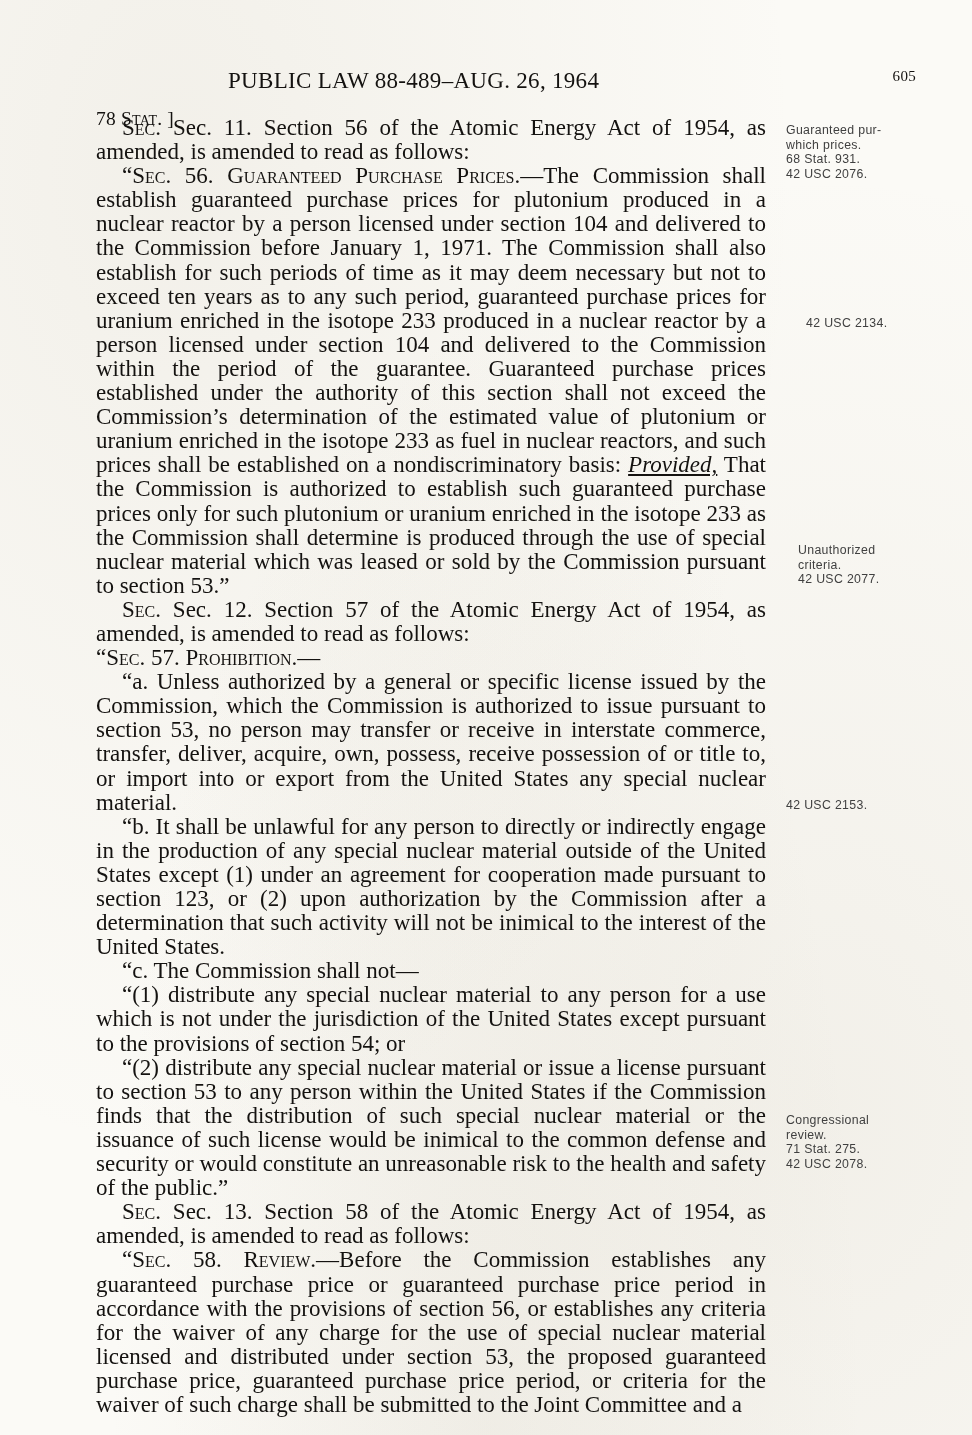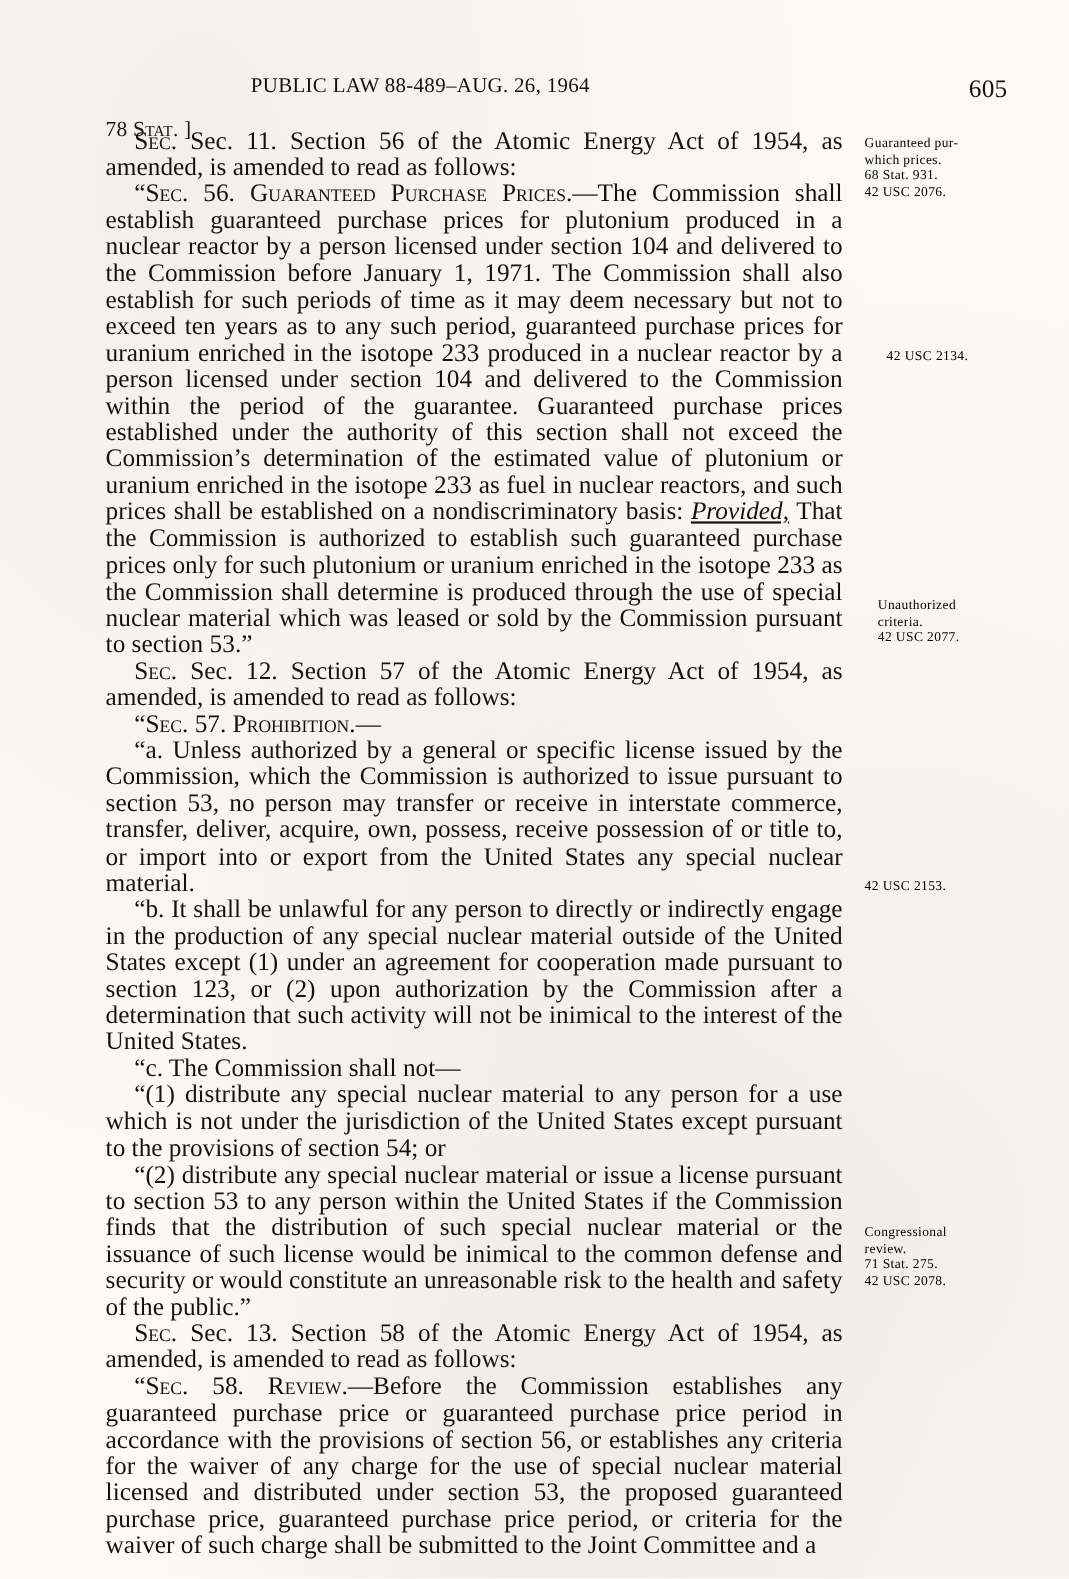--- a/index.html
+++ b/index.html
@@ -56,29 +56,29 @@
     margin-top: 40px;
   }
   .runhead .rh-left .sc {
     font-variant: small-caps;
     font-size: 19.5px;
   }
   .runhead .rh-center {
     position: absolute;
     left: 132px;
     top: 0;
-    font-size: 19px;
+    font-size: 23px;
     letter-spacing: 0.3px;
     white-space: nowrap;
   }
   .runhead .rh-right {
     position: absolute;
     right: 0;
     top: 0;
-    font-size: 23px;
+    font-size: 15px;
     letter-spacing: 0.3px;
   }
 
   
   .bodycol {
     position: absolute;
     left: 96px;
     top: 116px;
     width: 670px;
     font-size: 23px;
@@ -95,25 +95,25 @@
   .sc {
     font-variant: small-caps;
   }
   .ital { font-style: italic; text-decoration: underline; }
 
   
   .marginalia {
     position: absolute;
     left: 786px;
     width: 170px;
-    font-family: Liberation Serif, serif;
+    font-family: Liberation Sans, sans-serif;
     font-size: 12.3px;
     line-height: 14.6px;
     letter-spacing: 0.35px;
-    color: #000000;
+    color: #404040;
   }
   .marginalia .note {
     position: absolute;
     left: 0;
     width: 170px;
   }
   .marginalia .note div { white-space: nowrap; }
 
   
   .ghost {
@@ -144,21 +144,21 @@
     </div>
 
     <div class="bodycol">
 
       <p class="ind-1"><span class="sc">Sec.</span> <span></span><span>Sec. 11. Section 56 of the Atomic Energy Act of 1954, as amended, is amended to read as follows:</span></p>
 
       <p class="ind-1"><span class="sc">“Sec. 56. Guaranteed Purchase Prices.—</span><span>The Commission shall establish guaranteed purchase prices for plutonium produced in a nuclear reactor by a person licensed under section 104 and delivered to the Commission before January 1, 1971. The Commission shall also establish for such periods of time as it may deem necessary but not to exceed ten years as to any such period, guaranteed purchase prices for uranium enriched in the isotope 233 produced in a nuclear reactor by a person licensed under section 104 and delivered to the Commission within the period of the guarantee. Guaranteed purchase prices established under the authority of this section shall not exceed the Commission’s determination of the estimated value of plutonium or uranium enriched in the isotope 233 as fuel in nuclear reactors, and such prices shall be established on a nondiscriminatory basis: </span><span class="ital">Provided,</span><span> That the Commission is authorized to establish such guaranteed purchase prices only for such plutonium or uranium enriched in the isotope 233 as the Commission shall determine is produced through the use of special nuclear material which was leased or sold by the Commission pursuant to section 53.”</span></p>
 
       <p class="ind-1"><span class="sc">Sec.</span> <span>Sec. 12. Section 57 of the Atomic Energy Act of 1954, as amended, is amended to read as follows:</span></p>
 
-      <p class="ind-2" style="text-indent:0; margin-left:26px;"><span class="sc">“Sec. 57. Prohibition.—</span></p>
+      <p class="ind-2" style="text-indent:0; "><span class="sc">“Sec. 57. Prohibition.—</span></p>
 
       <p class="ind-2"><span>“a. Unless authorized by a general or specific license issued by the Commission, which the Commission is authorized to issue pursuant to section 53, no person may transfer or receive in interstate commerce, transfer, deliver, acquire, own, possess, receive possession of or title to, or import into or export from the United States any special nuclear material.</span></p>
 
       <p class="ind-2"><span>“b. It shall be unlawful for any person to directly or indirectly engage in the production of any special nuclear material outside of the United States except (1) under an agreement for cooperation made pursuant to section 123, or (2) upon authorization by the Commission after a determination that such activity will not be inimical to the interest of the United States.</span></p>
 
       <p class="ind-2"><span>“c. The Commission shall not—</span></p>
 
       <p class="ind-3"><span>“(1) distribute any special nuclear material to any person for a use which is not under the jurisdiction of the United States except pursuant to the provisions of section 54; or</span></p>
 
       <p class="ind-3"><span>“(2) distribute any special nuclear material or issue a license pursuant to section 53 to any person within the United States if the Commission finds that the distribution of such special nuclear material or the issuance of such license would be inimical to the common defense and security or would constitute an unreasonable risk to the health and safety of the public.”</span></p>

